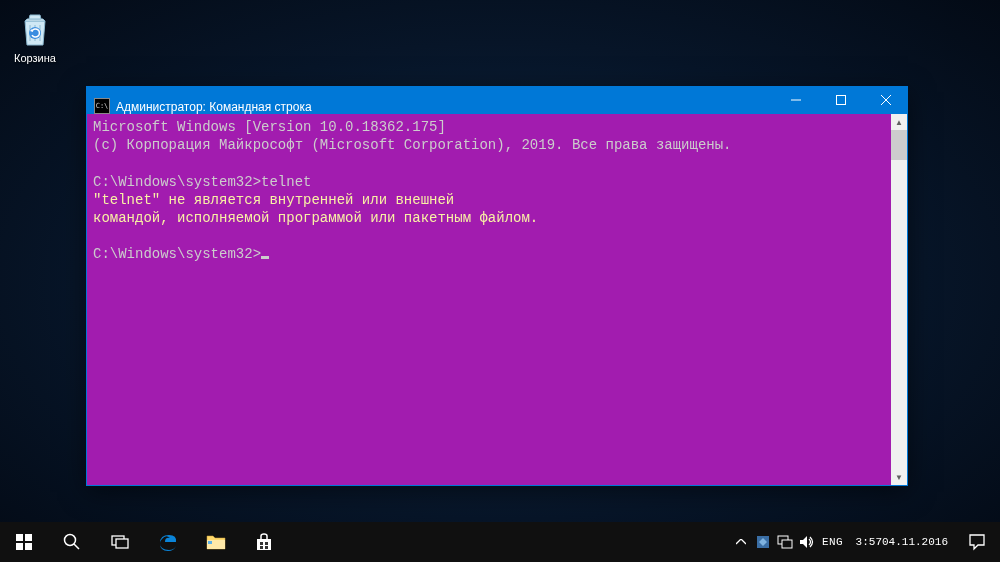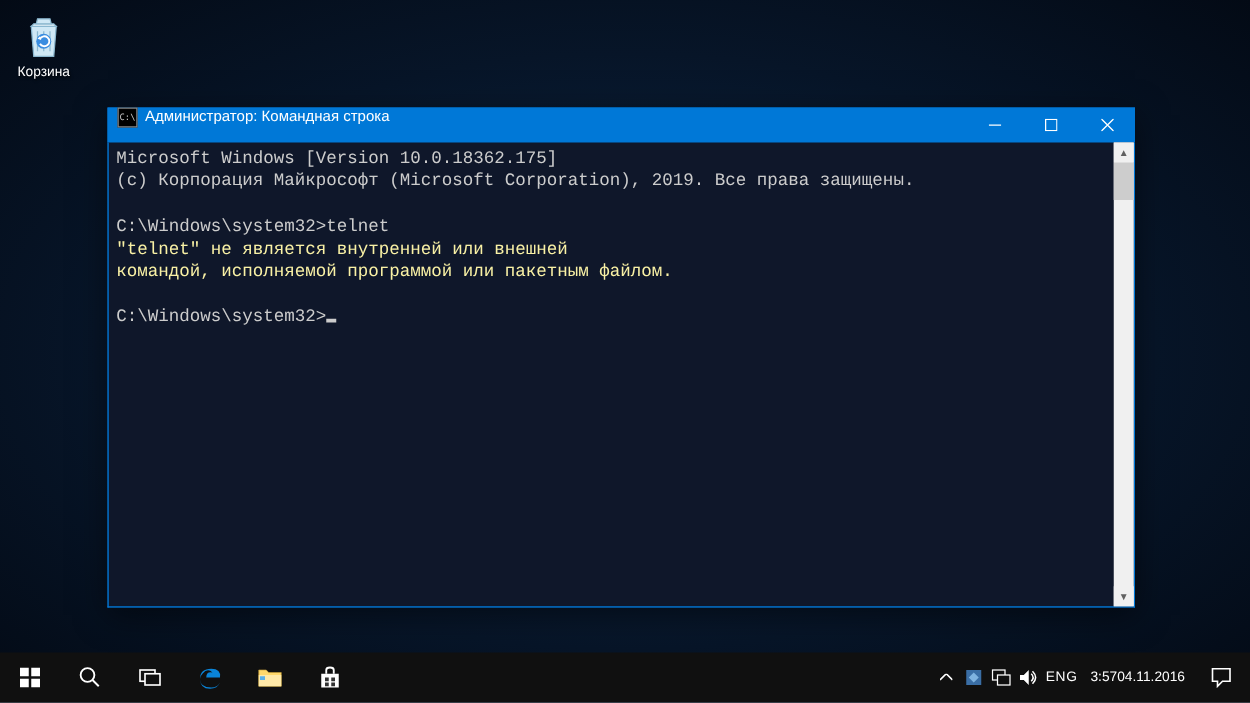--- a/index.html
+++ b/index.html
@@ -24,39 +24,39 @@
 }
 
 .cmd-window {
   position: absolute; top: 86px; left: 86px;
   width: 822px; height: 400px;
   background: #0078d7;
   box-shadow: 0 6px 24px rgba(0,0,0,.5);
 }
 .titlebar {
   height: 28px; background: #0078d7;
-  display: flex; align-items: flex-start;
+  display: flex; align-items: flex-end;
 }
 .titlebar .cmd-ico {
   width: 16px; height: 16px; margin: 0 6px 0 8px;
   background: #000; border: 1px solid #888;
   display: inline-flex; align-items: center; justify-content: center;
 }
 .titlebar .cmd-ico::before {
   content: "C:\\"; color: #ccc; font: 7px/1 Consolas, monospace;
 }
 .titlebar .title-text {
   color: #fff; font-size: 12px; font-weight: 400; flex: 1;
 }
 .titlebar .btn {
   width: 45px; height: 28px; display: flex; align-items: center; justify-content: center;
   color: #fff; cursor: pointer;
 }
 .cmd-body {
-  background: #0f172a; height: calc(100% - 28px);
+  background: #a21caf; height: calc(100% - 28px);
   border: 1px solid #0078d7; border-top: none;
   position: relative;
 }
 .cmd-text {
   font: 14px/1.3 Consolas, "Courier New", monospace;
   color: #ccc; padding: 4px 6px;
   white-space: pre;
 }
 .cmd-text .err { color: #f9f1a5; }
 .cursor {
@@ -85,21 +85,21 @@
 .taskbar {
   position: absolute; bottom: 0; left: 0; right: 0; height: 40px;
   background: #101010; display: flex; align-items: stretch;
 }
 .taskbar .tb-btn {
   width: 48px; display: flex; align-items: center; justify-content: center;
   cursor: pointer; color: #fff;
 }
 .taskbar .spacer { flex: 1; }
 .tray {
-  display: flex; align-items: center; padding: 0 2px;
+  display: flex; align-items: center; padding: 0 2px; font-family: Liberation Mono, monospace;
 }
 .tray .tray-ico {
   width: 22px; height: 40px; display: flex; align-items: center; justify-content: center;
   color: #fff; font-size: 13px; cursor: pointer;
 }
 .tray .lang {
   width: 30px; font-size: 11px; letter-spacing: .5px;
   display: flex; align-items: center; justify-content: center;
 }
 .tray .clock {

